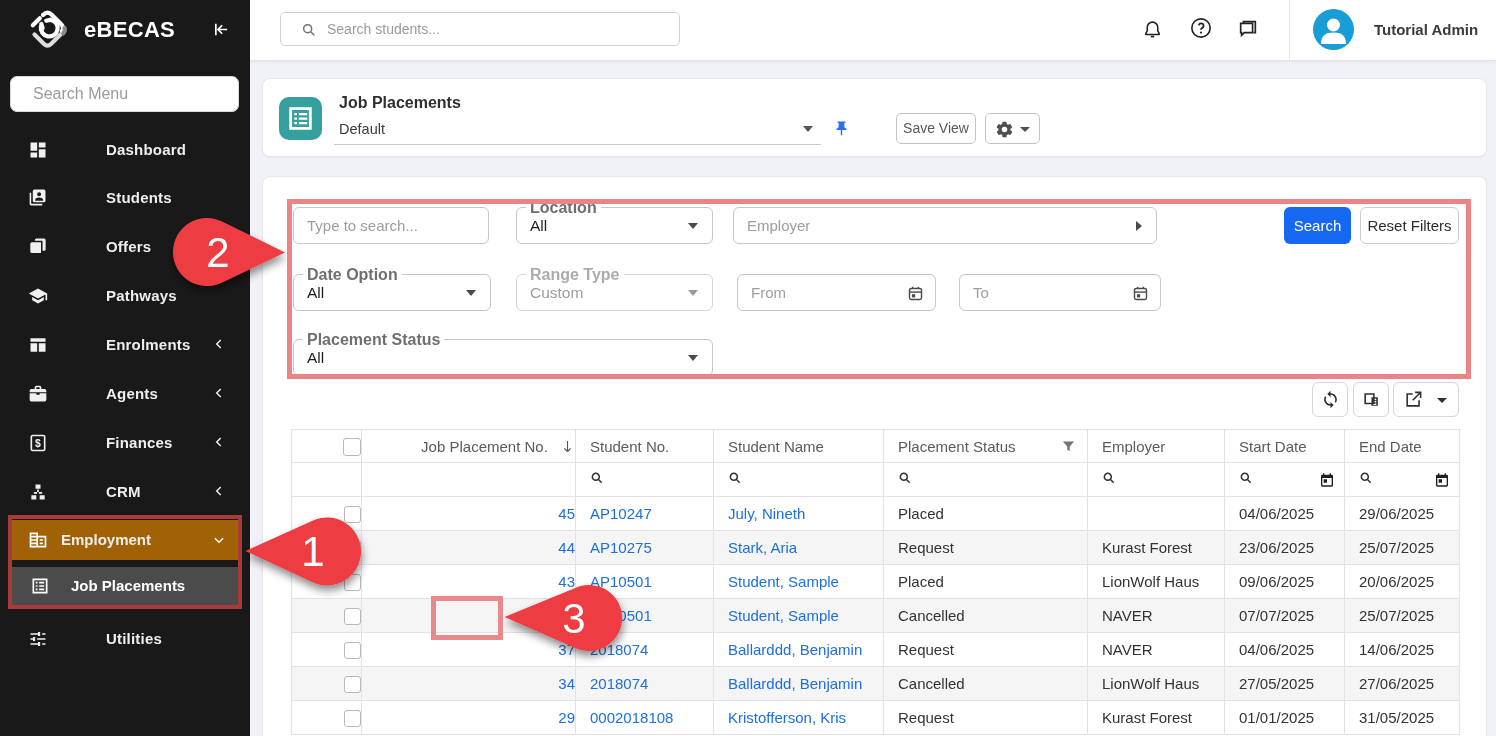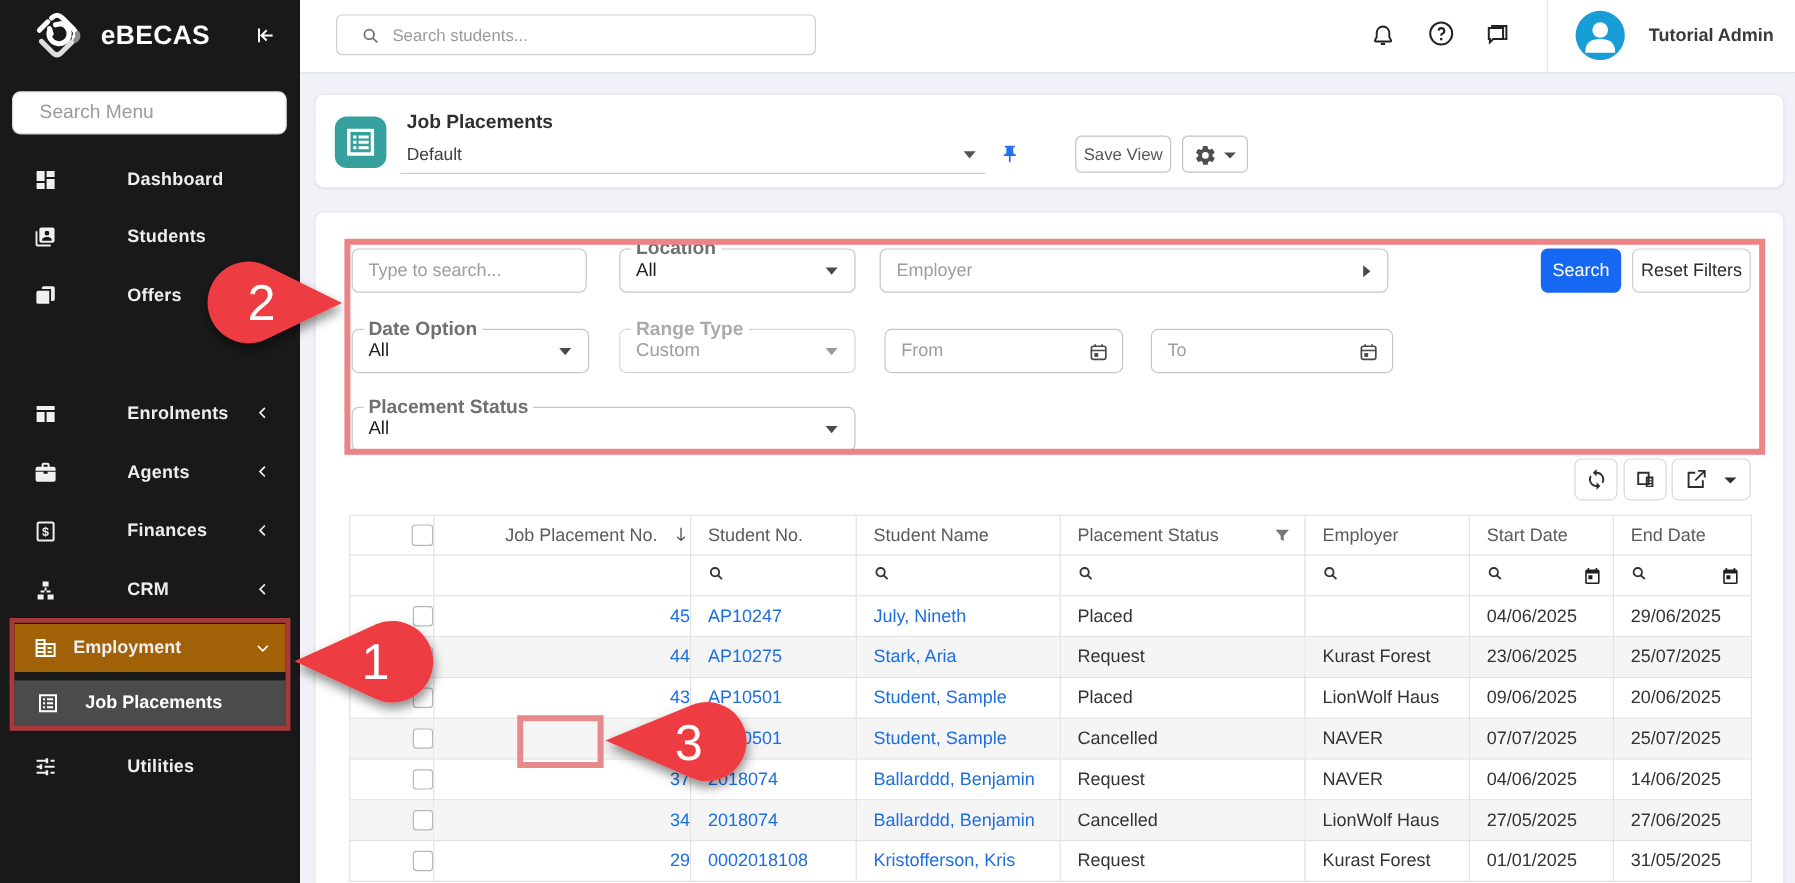--- a/index.html
+++ b/index.html
@@ -139,20 +139,26 @@
         <path fill="#f0f0f0" d="M19 3H7a2 2 0 0 0-2 2v12a2 2 0 0 0 2 2h12a2 2 0 0 0 2-2V5a2 2 0 0 0-2-2zm-6 3.5a2.5 2.5 0 1 1 0 5 2.5 2.5 0 0 1 0-5zM18 17H8v-1.2c0-1.9 3.3-2.8 5-2.8s5 .9 5 2.8V17zM3 7H1v14a2 2 0 0 0 2 2h14v-2H3V7z" transform="translate(1 -1) scale(0.95)"></path>
       </svg>
     <span class="lb">Students</span>
   </div>
   <div class="mi" style="top:227px">
     <svg class="ic" viewBox="0 0 24 24">
         <path fill="#f0f0f0" d="M4 6h12v14H4a2 2 0 0 1-2-2V8a2 2 0 0 1 2-2zm2 4h8v2H6v-2zm0 4h8v2H6v-2zM8 4V3a2 2 0 0 1 2-2h10a2 2 0 0 1 2 2v12a2 2 0 0 1-2 2h-2V4H8z" transform="scale(0.92) translate(1 1)"></path>
       </svg>
     <span class="lb">Offers</span>
   </div>
+  <div class="mi" style="top:276px">
+    <svg class="ic" viewBox="0 0 24 24">
+        <path fill="#f0f0f0" d="M5 13.18v4L12 21l7-3.82v-4L12 17l-7-3.82zM12 3 1 9l11 6 9-4.91V17h2V9L12 3z"></path>
+      </svg>
+    <span class="lb">Pathways</span>
+  </div>
   <div class="mi" style="top:374px">
     <svg class="ic" viewBox="0 0 24 24">
         <path fill="#f0f0f0" d="M10 2h4a2 2 0 0 1 2 2v2h4a2 2 0 0 1 2 2v11a2 2 0 0 1-2 2H4a2 2 0 0 1-2-2V8a2 2 0 0 1 2-2h4V4a2 2 0 0 1 2-2zm0 4h4V4h-4v2zm-8 5h8v2h4v-2h8v-1H2v1z"></path>
       </svg>
     <span class="lb">Agents</span>
     <svg class="ch" viewBox="0 0 24 24">
         <path fill="none" stroke="#f0f0f0" stroke-width="2.4" d="m15 5-7 7 7 7"></path>
       </svg>
   </div>
   <div class="mi" style="top:325px">

